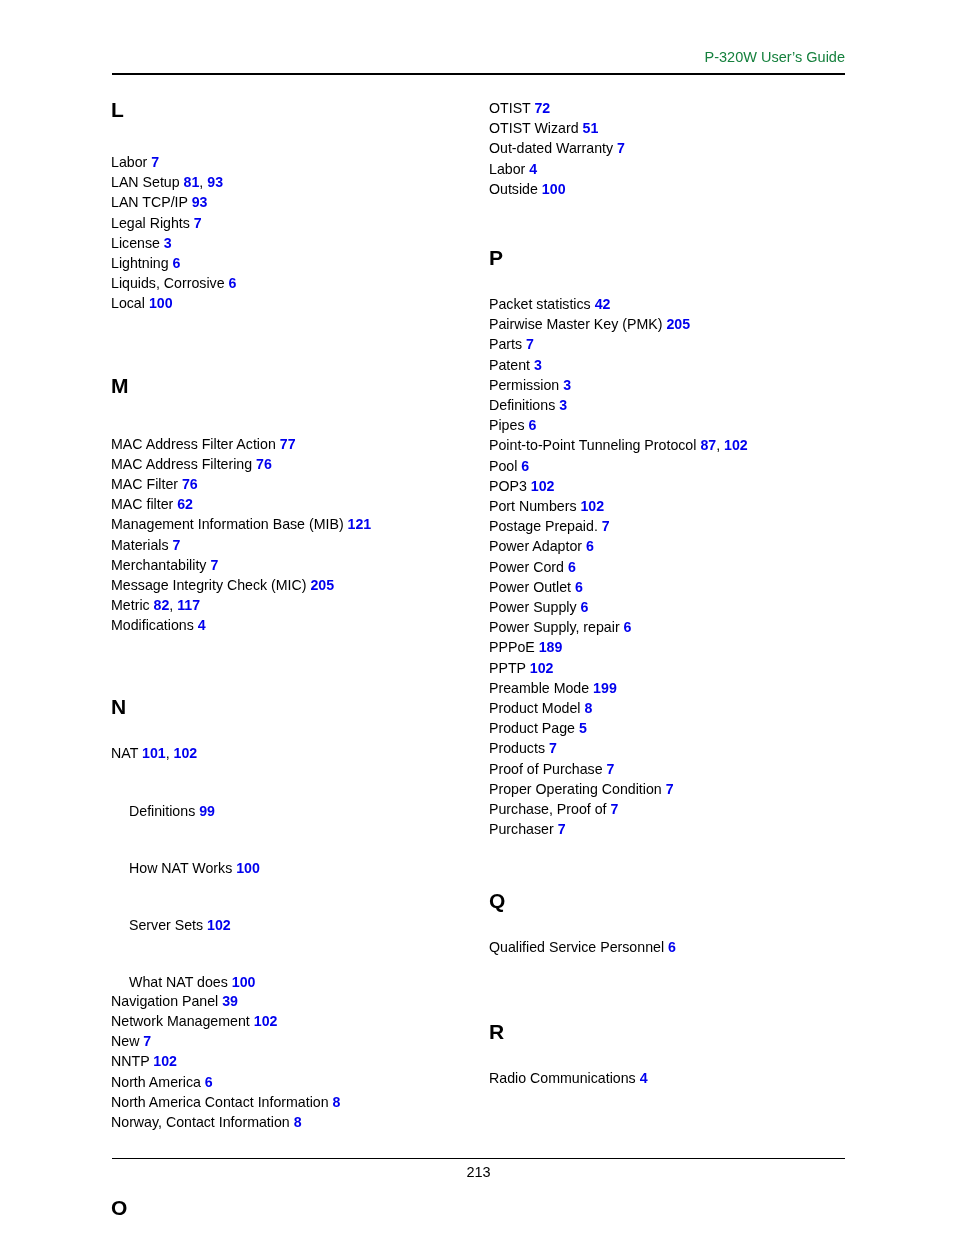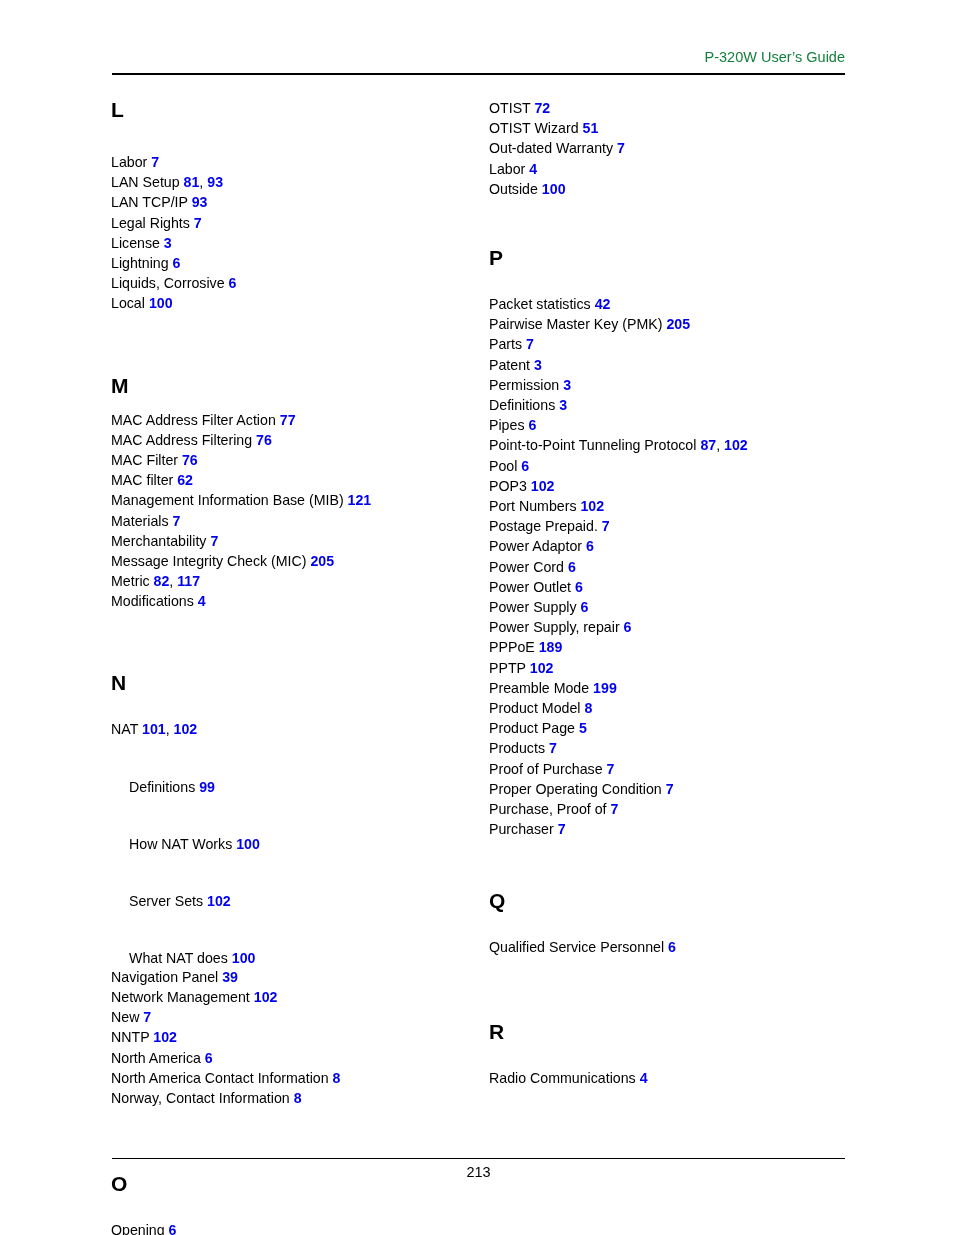--- a/index.html
+++ b/index.html
@@ -126,21 +126,21 @@
             <li class="entry"><span>LAN TCP/IP</span> <span class="pg">93</span></li>
             <li class="entry"><span>Legal Rights</span> <span class="pg">7</span></li>
             <li class="entry"><span>License</span> <span class="pg">3</span></li>
             <li class="entry"><span>Lightning</span> <span class="pg">6</span></li>
             <li class="entry"><span>Liquids, Corrosive</span> <span class="pg">6</span></li>
             <li class="entry"><span>Local</span> <span class="pg">100</span></li>
           </ul>
         </div>
         <div class="section" style="margin-top: 60px;">
           <div class="section-letter">M</div>
-          <ul class="entries" style="margin-top: 12px;">
+          <ul class="entries" style="margin-top: 36px;">
             <li class="entry"><span>MAC Address Filter Action</span> <span class="pg">77</span></li>
             <li class="entry"><span>MAC Address Filtering</span> <span class="pg">76</span></li>
             <li class="entry"><span>MAC Filter</span> <span class="pg">76</span></li>
             <li class="entry"><span>MAC filter</span> <span class="pg">62</span></li>
             <li class="entry"><span>Management Information Base (MIB)</span> <span class="pg">121</span></li>
             <li class="entry"><span>Materials</span> <span class="pg">7</span></li>
             <li class="entry"><span>Merchantability</span> <span class="pg">7</span></li>
             <li class="entry"><span>Message Integrity Check (MIC)</span> <span class="pg">205</span></li>
             <li class="entry"><span>Metric</span> <span class="pg">82</span><span class="sep">, </span><span class="pg">117</span></li>
             <li class="entry"><span>Modifications</span> <span class="pg">4</span></li>

